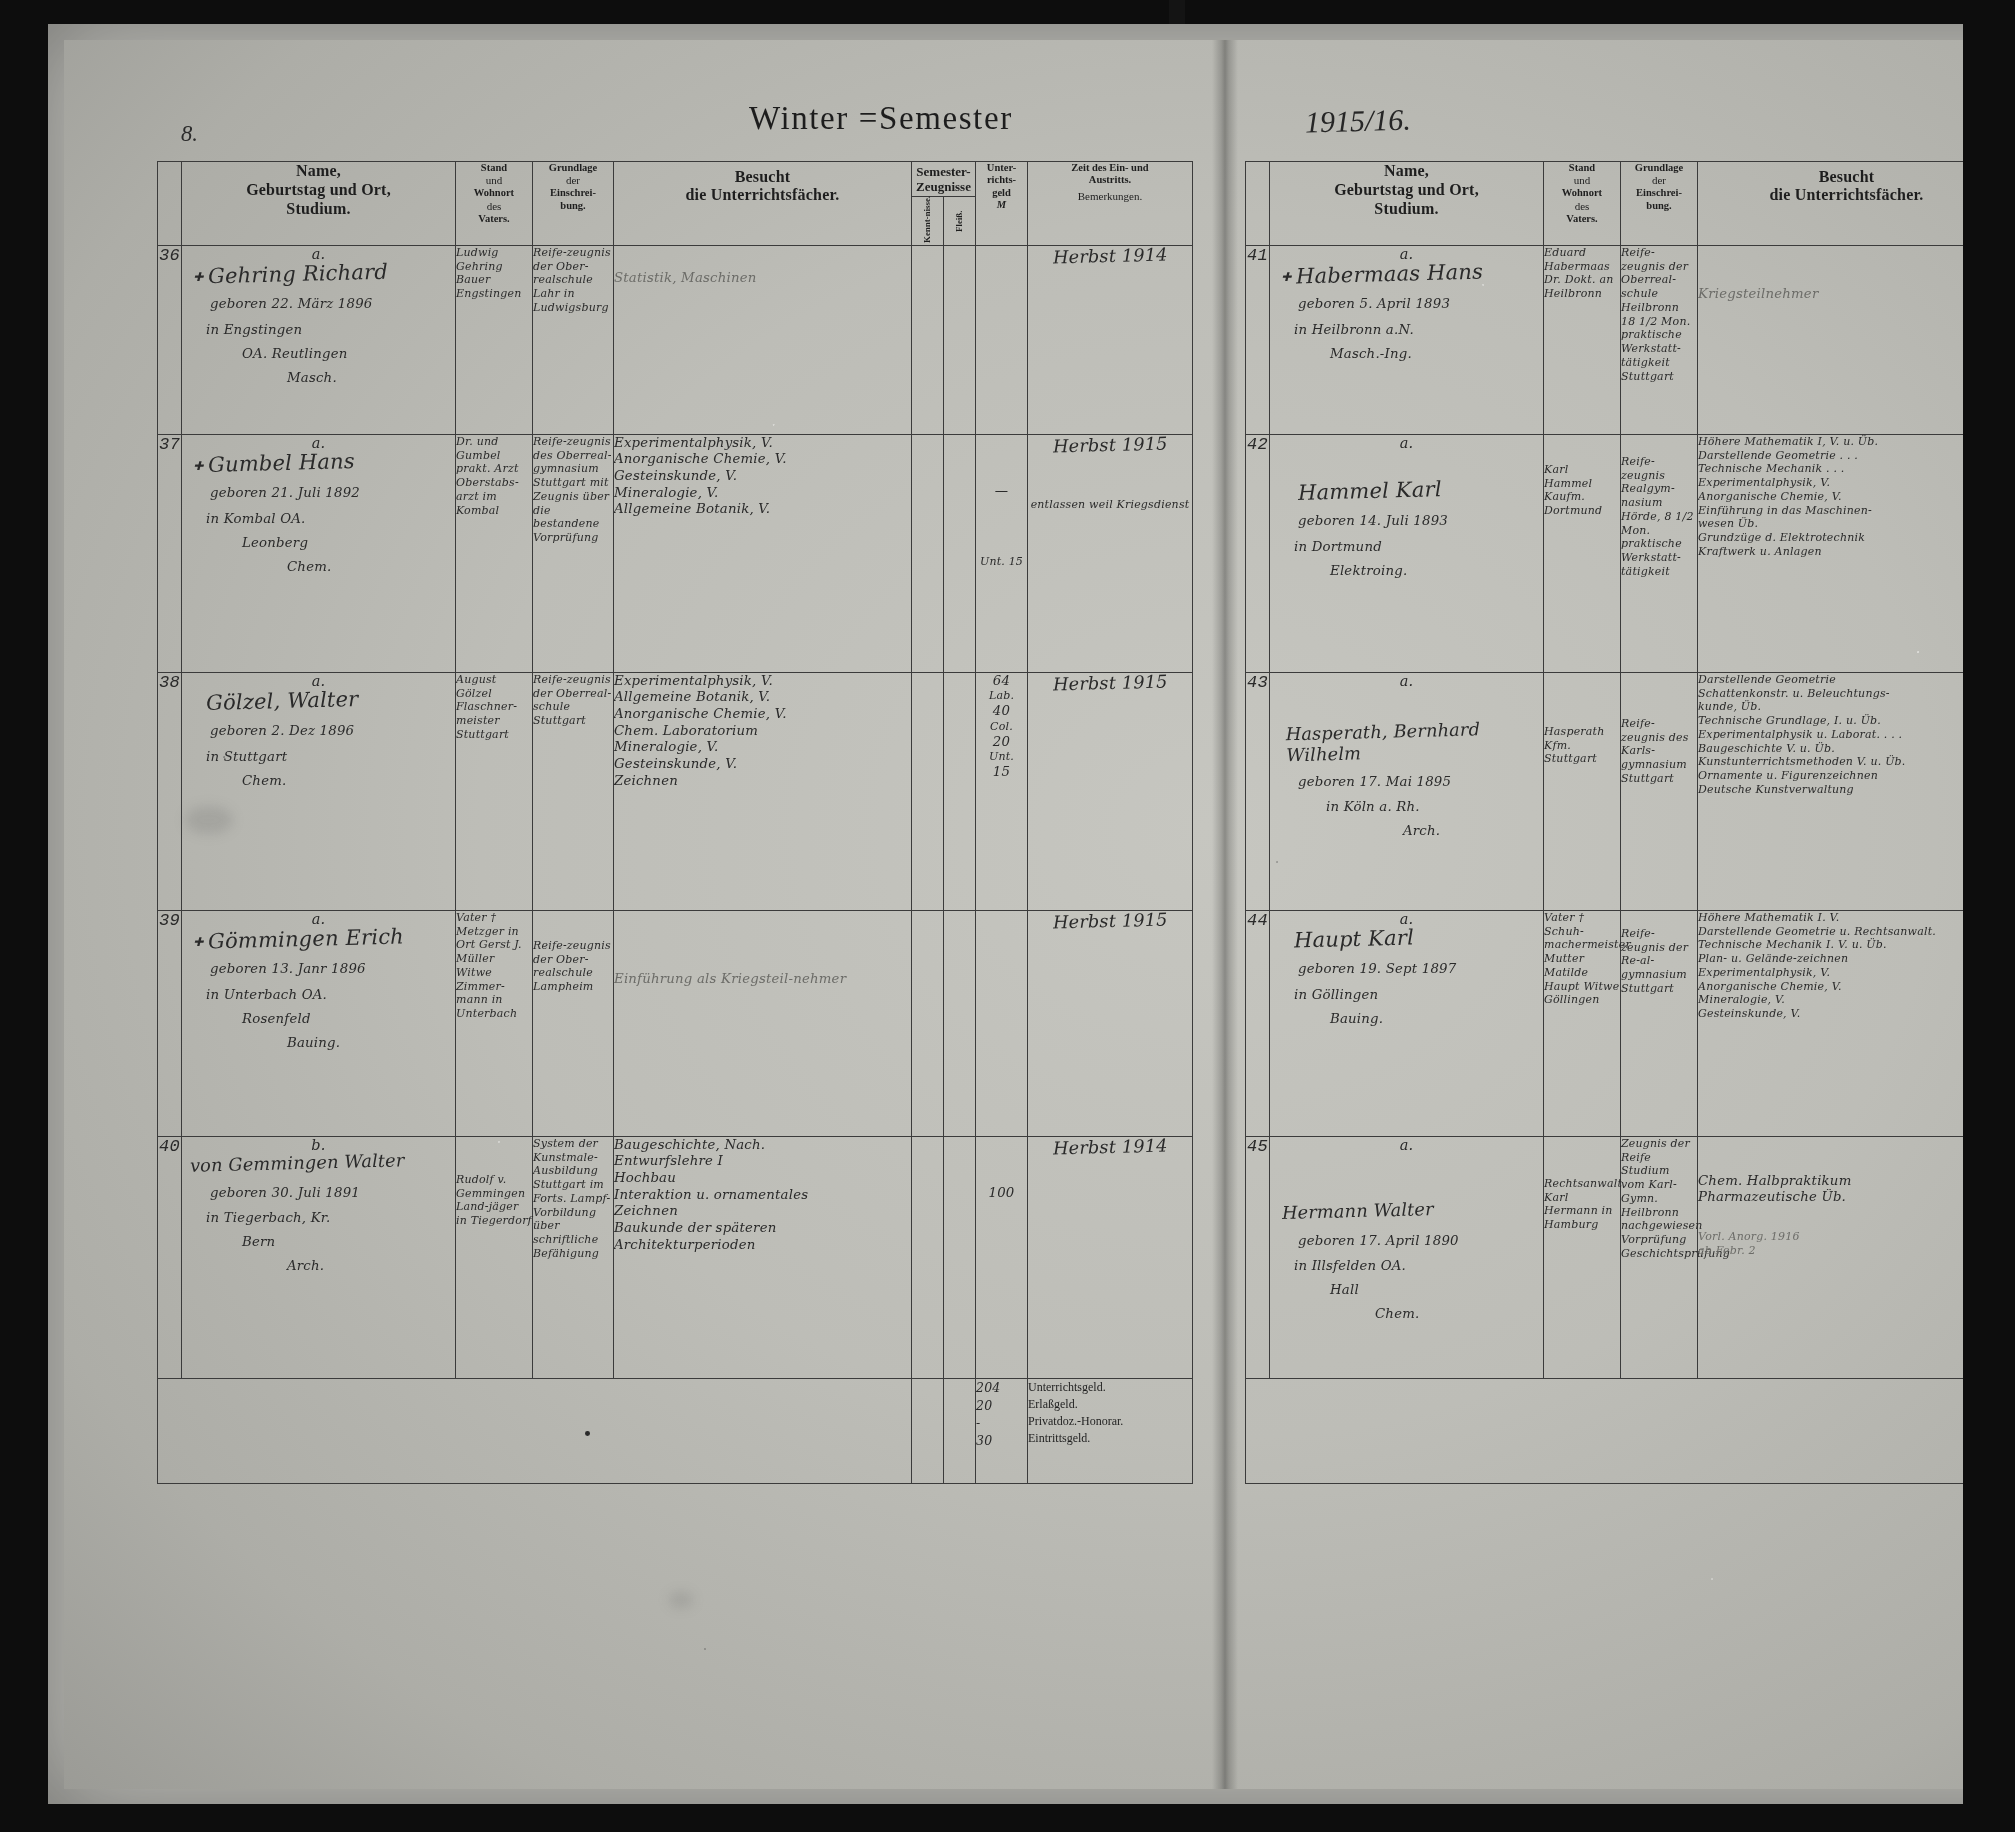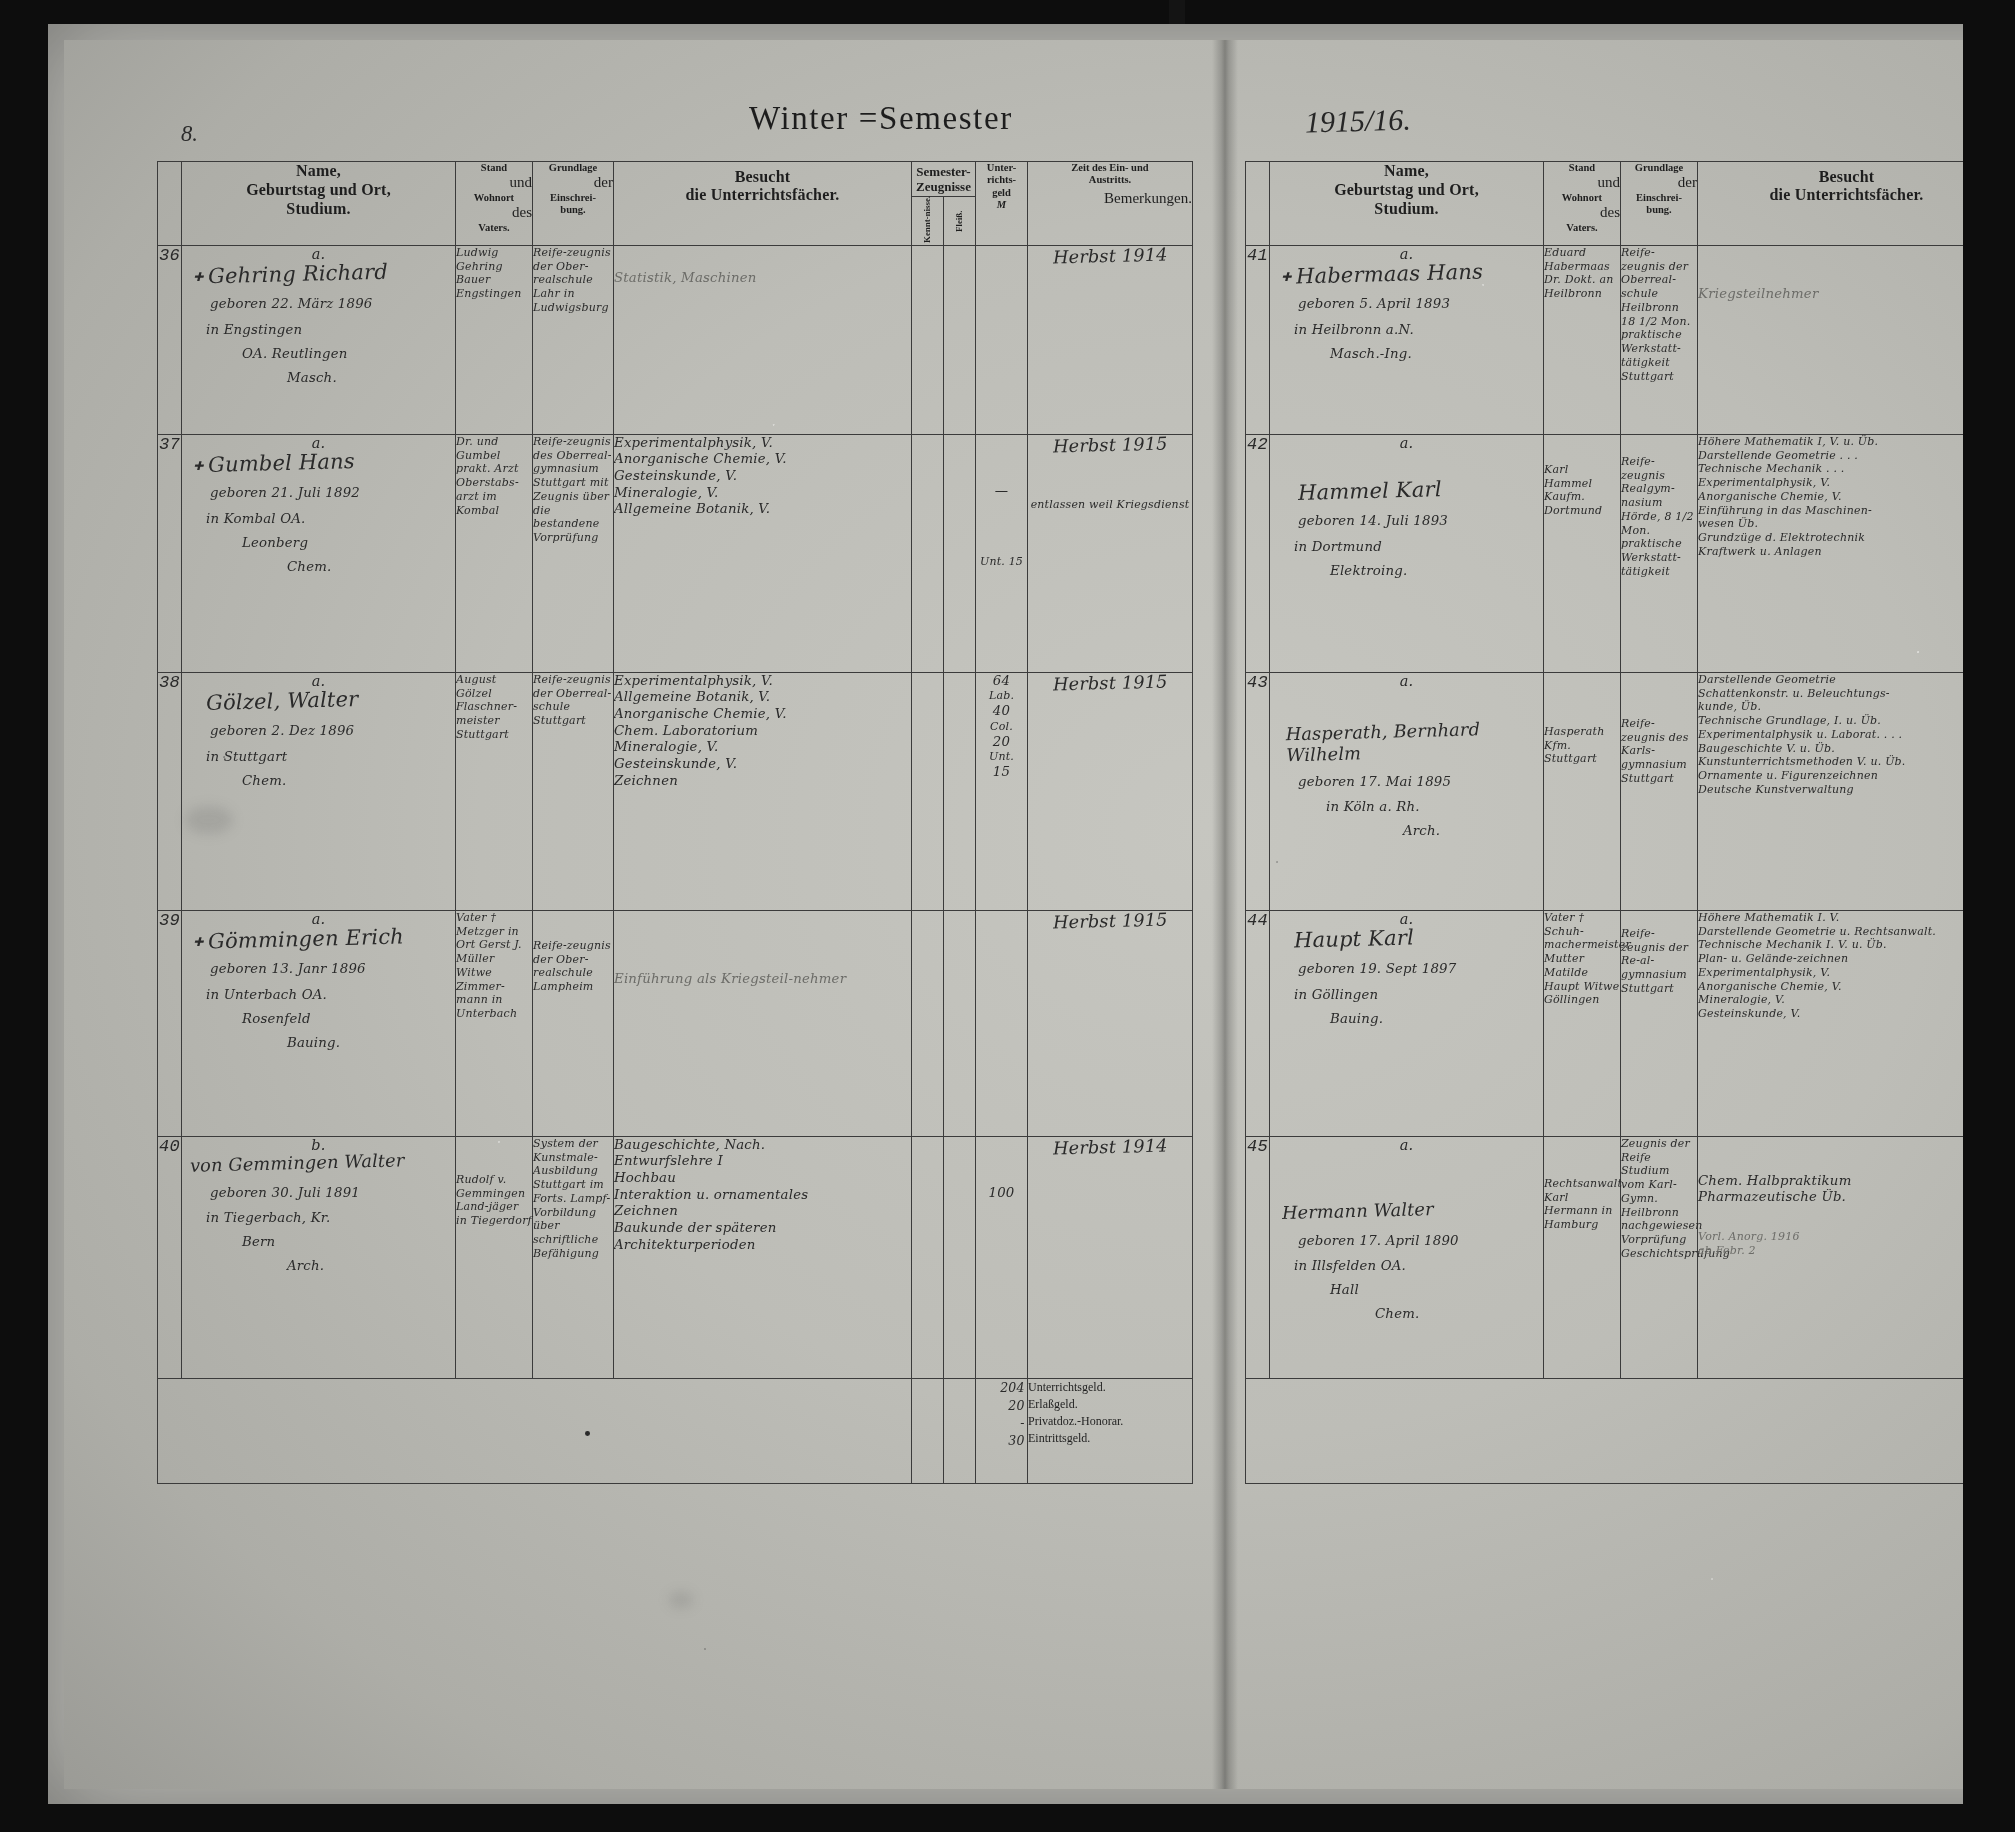--- a/index.html
+++ b/index.html
@@ -98,21 +98,21 @@
   .hdr-cell {
     text-align: center;
     font-size: 10.5px;
     line-height: 1.18;
     color: #1e1e1e;
     padding: 3.2px 1.6px 2.4px;
     font-weight: bold;
     font-family: "Liberation Serif", serif;
   }
   .hdr-cell .big { font-size: 16px; letter-spacing: 0.2px; }
-  .hdr-cell .sm  { font-size: 15px; font-weight: normal; text-align: right; }
+  .hdr-cell .sm  { font-size: 11px; font-weight: normal; }
   .hdr-vert {
     writing-mode: vertical-rl;
     transform: rotate(180deg);
     font-size: 8.9px;
     font-weight: bold;
     text-align: center;
     margin: 0 auto;
     white-space: nowrap;
     padding: 2.4px 0;
   }
@@ -131,21 +131,21 @@
   }
   .hw-sm { font-size: 11px; line-height: 1.25; }
   .hw-md { font-size: 13.3px; line-height: 1.25; }
   .hw-lg { font-size: 17.7px; line-height: 1.2; }
   .hw-xl { font-size: 21px; line-height: 1.15; }
   .faded { color: #6c6c68; }
   .tilt1 { display:inline-block; transform: rotate(-1.5deg); }
 
   .cellpad { padding: 4px 4.8px; }
   .ctr { text-align: center; }
-  .rgt { text-align: right; }
+  .rgt { text-align: left; }
 
   .nr { font-size: 17px; font-family: Liberation Mono, monospace; }
   .abc { font-size: 14.5px; }
 
   .subj-line { display: block; white-space: nowrap; overflow: hidden; }
 
   .namecol .line1 { margin-left: 11.3px; }
   .namecol .line2 { margin-left: 28px; margin-top: 10.5px; }
   .namecol .line3 { margin-left: 24px; margin-top: 8.9px; }
   .namecol .line4 { margin-left: 60px; margin-top: 7.3px; }

